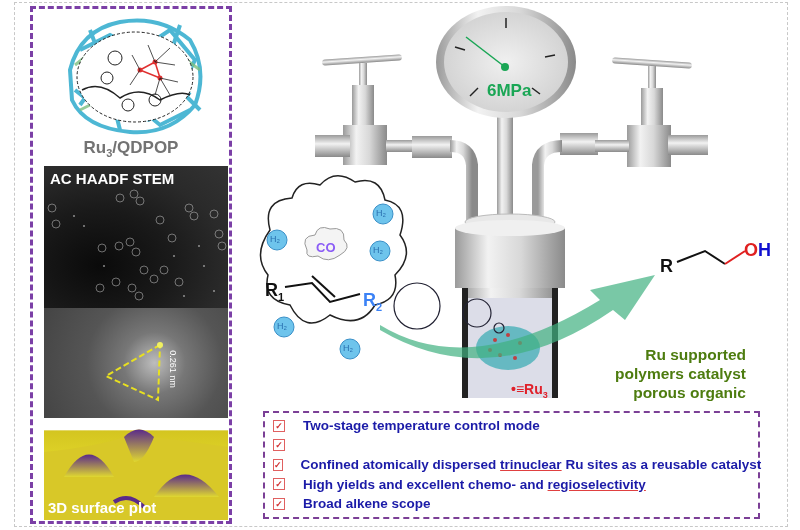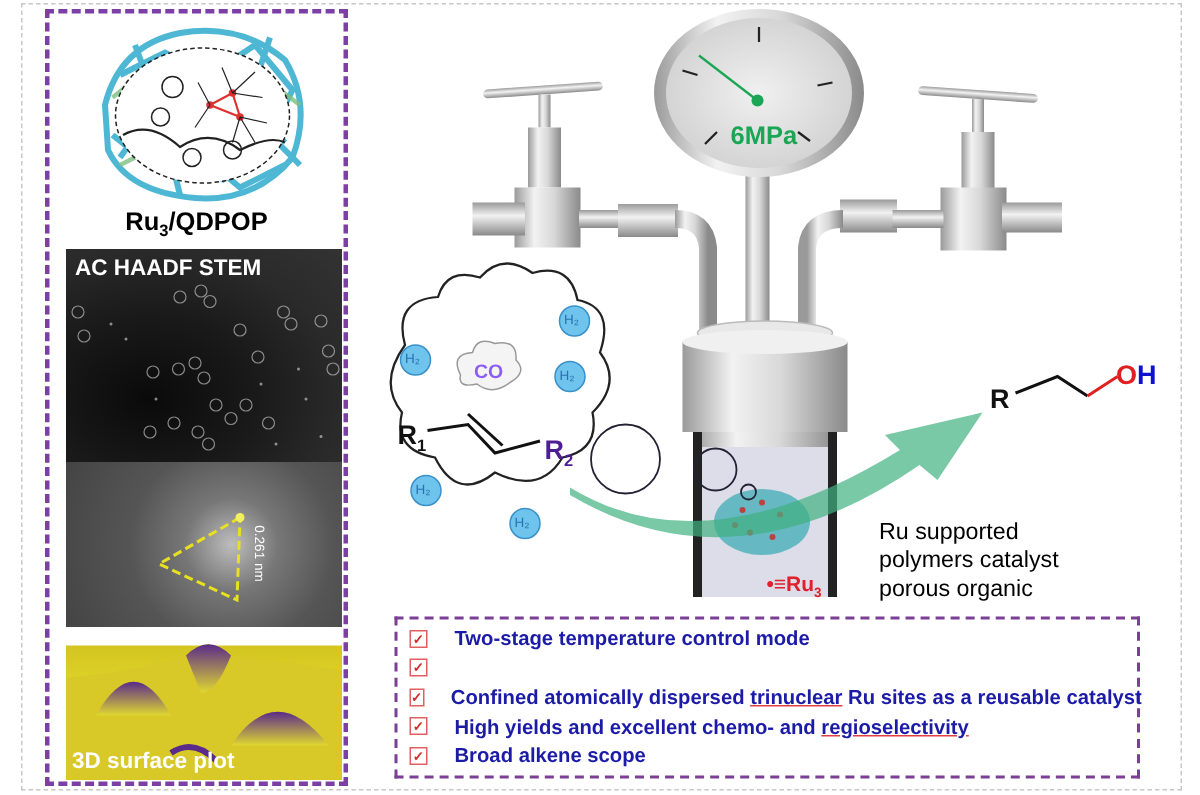--- a/index.html
+++ b/index.html
@@ -1,32 +1,32 @@
 <!DOCTYPE html>
 <html><head>
 <meta charset="utf-8">
 <style>
   html,body{margin:0;padding:0;background:#fff;}
   body{width:800px;height:530px;position:relative;overflow:hidden;font-family:"Liberation Sans",sans-serif;}
   .outer{position:absolute;left:14px;top:2px;width:772px;height:523px;border:1px dashed #c8c8c8;}
   .leftbox{position:absolute;left:30px;top:6px;width:202px;height:518px;border:3px dashed #7b3fa6;border-width:3px;box-sizing:border-box;}
-  .mol-title{position:absolute;left:0;width:202px;top:138px;text-align:center;font-weight:bold;font-size:17px;color:#000000;}
+  .mol-title{position:absolute;left:0;width:202px;top:138px;text-align:center;font-weight:bold;font-size:17px;color:#737373;}
   .mol-title sub{font-size:11px;}
   .stem{position:absolute;left:44px;top:166px;width:184px;height:142px;background:radial-gradient(ellipse at 30% 70%,#0a0a0a 0%,#1a1a1a 40%,#2a2a2a 70%,#333 100%);overflow:hidden;text-align:center;}
   .stem-label{position:absolute;left:6px;top:4px;color:#fff;font-weight:bold;font-size:15px;}
   .stem2{position:absolute;left:44px;top:308px;width:184px;height:110px;background:radial-gradient(circle at 60% 50%,#bdbdbd 0%,#777 25%,#555 55%,#444 100%);overflow:hidden;}
   .surface{position:absolute;left:44px;top:422px;width:184px;height:98px;overflow:hidden;background:linear-gradient(180deg,#fff 0%,#fff 8%,#d4c520 9%,#e8e030 60%,#c8b828 100%);}
   .surface-label{position:absolute;left:4px;bottom:4px;color:#fff;font-weight:bold;font-size:15px;}
   .scale{position:absolute;color:#fff;font-size:9px;transform:rotate(90deg);}
   .list{position:absolute;left:263px;top:411px;width:497px;height:108px;border:2px dashed #7b3f96;box-sizing:border-box;}
   .list ul{list-style:none;margin:0;padding:3px 0 0 8px;}
   .list li{height:19.5px;display:flex;align-items:center;font-weight:bold;font-size:13.5px;color:#1b1ba8;}
   .chk{display:inline-block;width:10px;height:10px;border:1px solid #e06060;margin-right:18px;position:relative;font-size:9px;color:#d03030;line-height:10px;text-align:center;}
   .ul{text-decoration:underline;text-decoration-color:#e04040;}
-  .red-text{position:absolute;left:586px;top:345px;width:160px;text-align:left;color:#000000;font-weight:normal;font-size:15.5px;line-height:19px;}
+  .red-text{position:absolute;left:586px;top:345px;width:160px;text-align:right;color:#4d7c0f;font-weight:bold;font-size:15.5px;line-height:19px;}
   .ru3{position:absolute;left:511px;top:381px;color:#e0202a;font-weight:bold;font-size:14px;}
   .ru3 sub{font-size:9px;}
   .gauge-text{position:absolute;left:487px;top:81px;color:#1aa655;font-weight:bold;font-size:17px;}
 </style>
 </head>
 <body>
 
 <div class="outer"></div>
 
 <div class="leftbox"></div>
@@ -231,21 +231,21 @@
 <div class="gauge-text">6MPa</div>
 
 <div style="position:absolute;left:316px;top:240px;color:#8b5cf6;font-weight:bold;font-size:13px;">CO</div>
 <div style="position:absolute;left:270px;top:234px;color:#2a70b0;font-size:9px;">H₂</div>
 <div style="position:absolute;left:376px;top:208px;color:#2a70b0;font-size:9px;">H₂</div>
 <div style="position:absolute;left:373px;top:245px;color:#2a70b0;font-size:9px;">H₂</div>
 <div style="position:absolute;left:277px;top:321px;color:#2a70b0;font-size:9px;">H₂</div>
 <div style="position:absolute;left:343px;top:343px;color:#2a70b0;font-size:9px;">H₂</div>
 
 <div style="position:absolute;left:265px;top:280px;font-weight:bold;font-size:18px;color:#111;"><span>R</span><sub style="font-size:11px;">1</sub></div>
-<div style="position:absolute;left:363px;top:290px;font-weight:bold;font-size:18px;color:#4c1d95;"><span>R</span><sub style="font-size:11px;">2</sub></div>
+<div style="position:absolute;left:363px;top:290px;font-weight:bold;font-size:18px;color:#3b82f6;"><span>R</span><sub style="font-size:11px;">2</sub></div>
 
 <div style="position:absolute;left:660px;top:256px;font-weight:bold;font-size:18px;color:#111;">R</div>
 <div style="position:absolute;left:744px;top:240px;font-weight:bold;font-size:18px;"><span style="color:#e02020">O</span><span style="color:#1010d0">H</span></div>
 
 <div class="red-text">
   <div>Ru supported</div>
   <div>polymers catalyst</div>
   <div>porous organic</div>
 </div>
 

